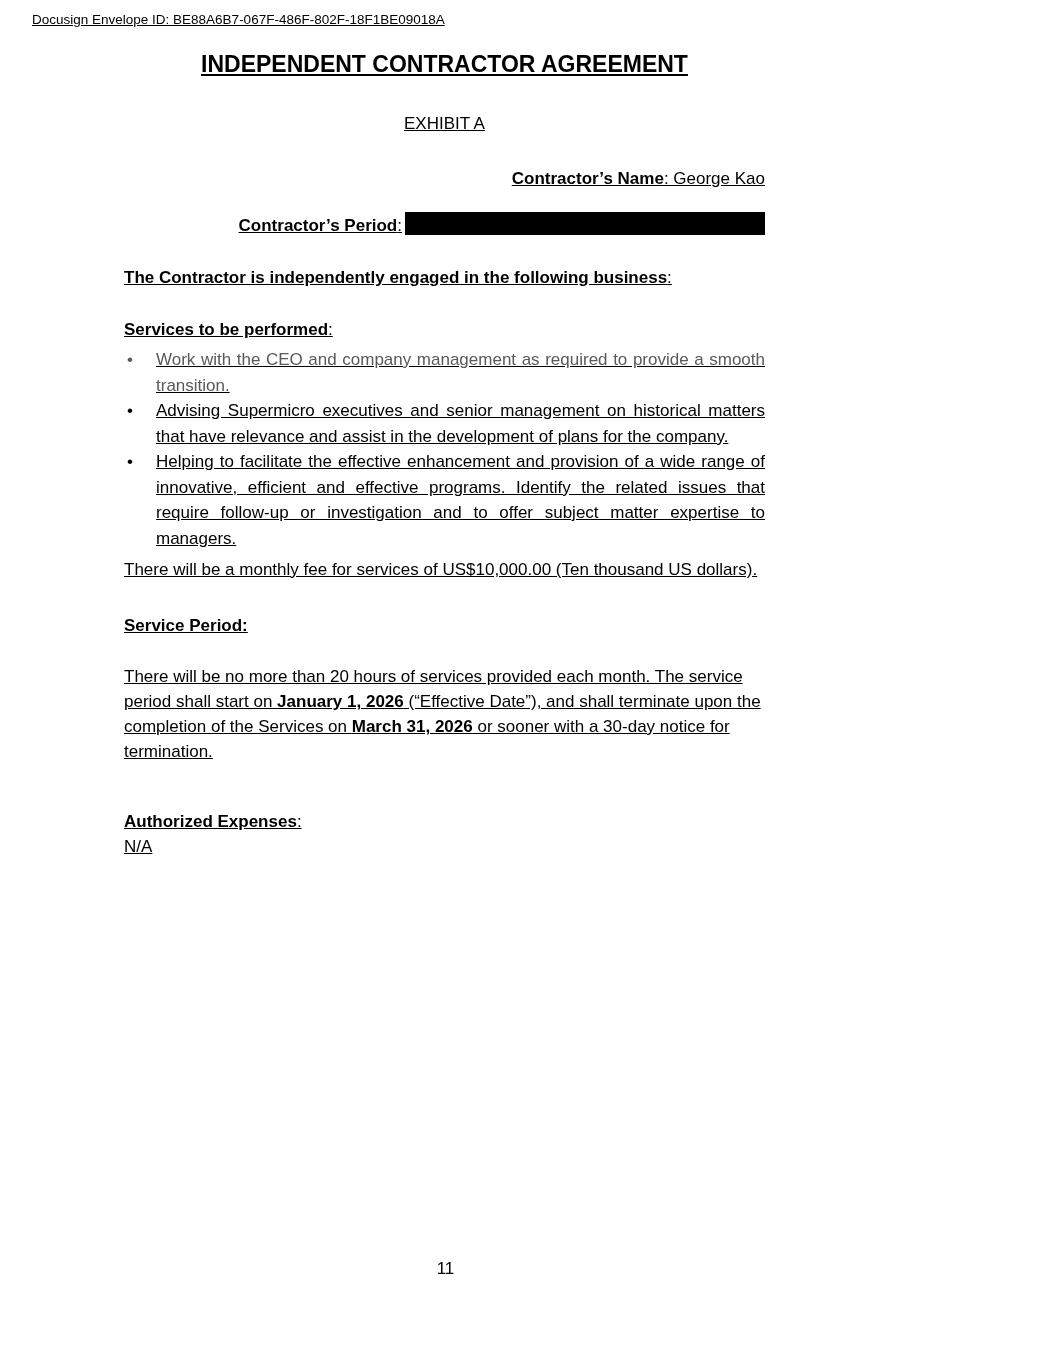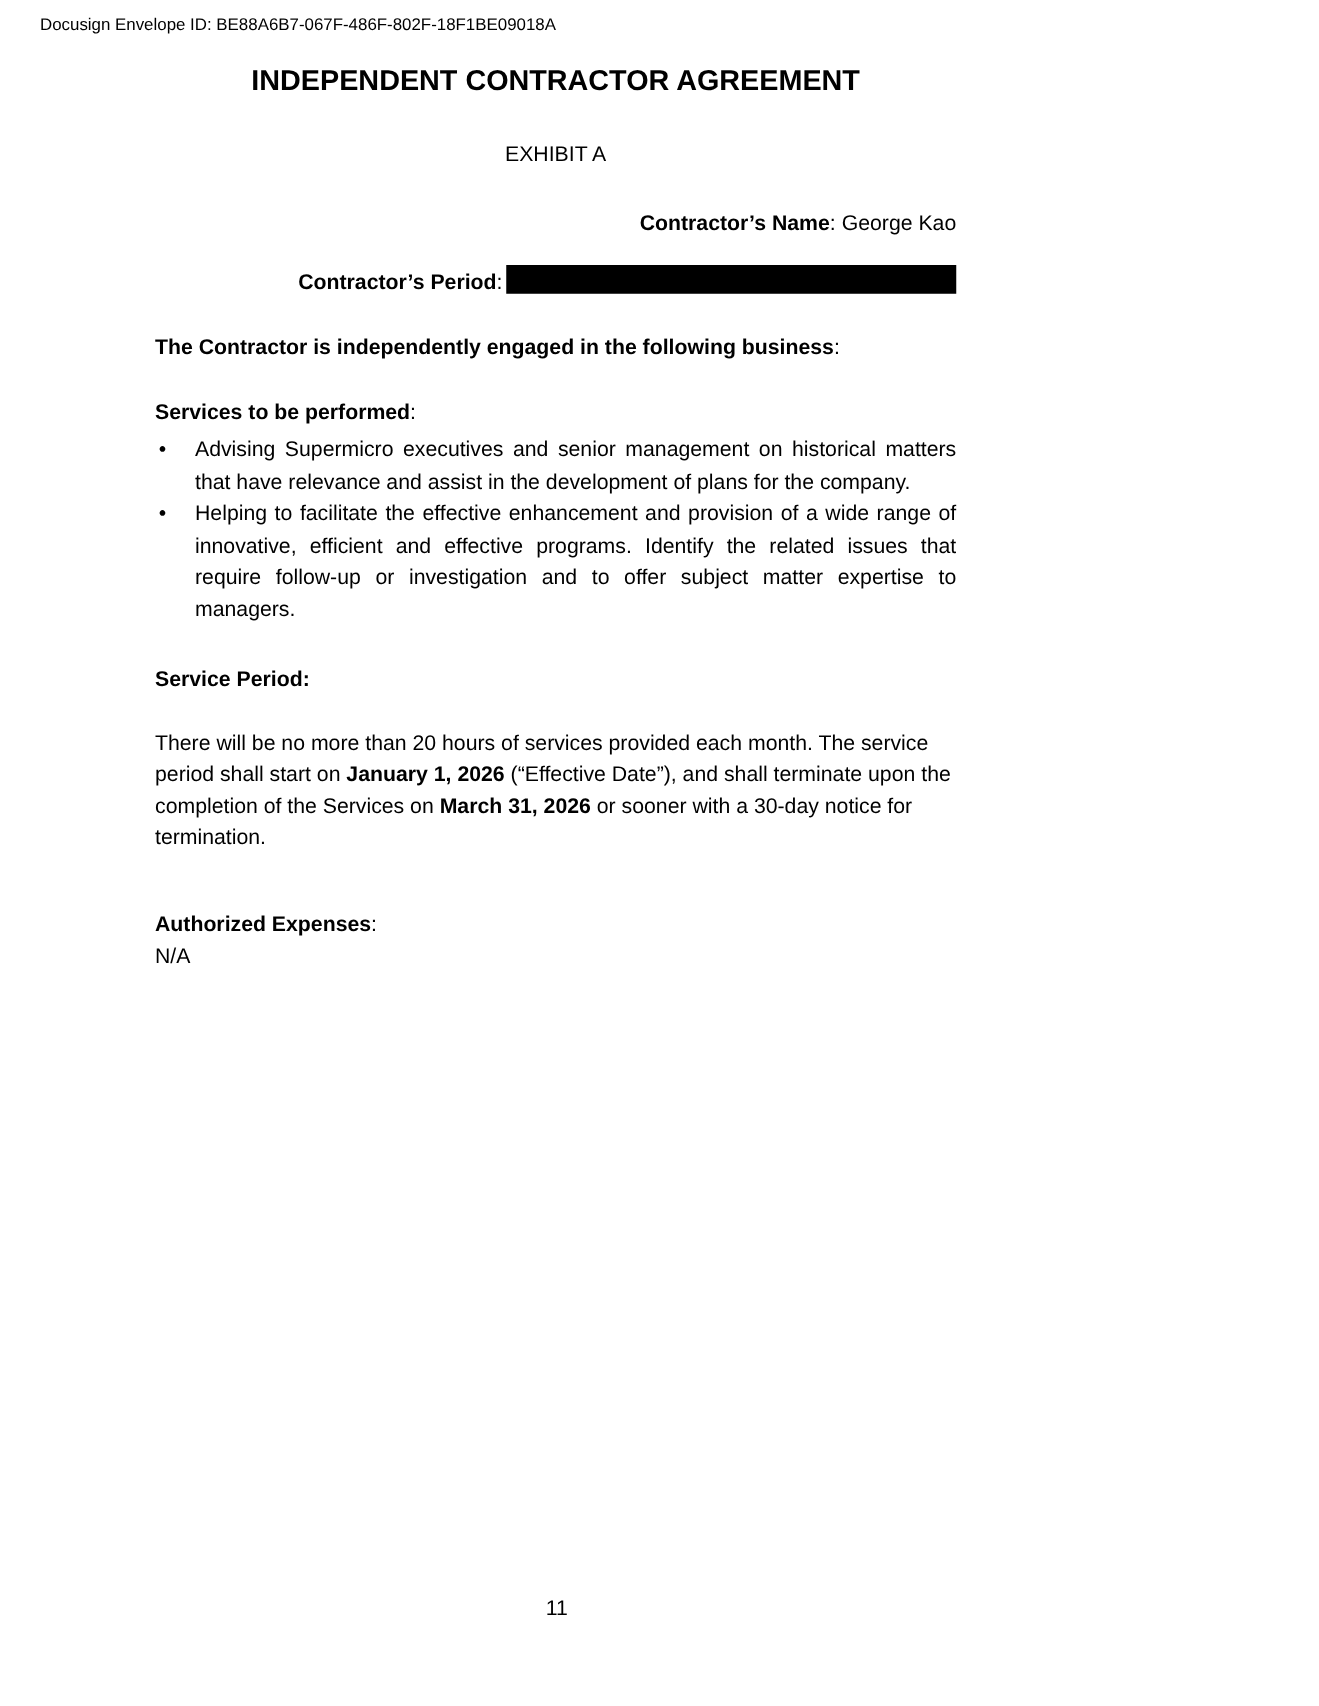--- a/index.html
+++ b/index.html
@@ -5,20 +5,21 @@
   * { box-sizing: border-box; margin: 0; padding: 0; }
   html, body { background: #ffffff; }
   .page {
     position: relative;
     width: 891px;
     height: 1365px;
     background: #ffffff;
     font-family: "Liberation Sans", "DejaVu Sans", sans-serif;
     color: #000000;
     overflow: hidden;
+    text-decoration: underline;
   }
   .envelope-id {
     padding: 11px 0 0 32px;
     font-size: 13.5px;
     line-height: 17px;
     color: #000000;
   }
   .content {
     padding: 0 126px 0 124px;
     font-size: 17px;
@@ -65,21 +66,21 @@
   li.muted, li.muted::before { color: #595959; }
   .fee-text { margin-top: 6px; }
   .service-period-heading { margin-top: 31px; }
   .service-period-text { margin-top: 26px; }
   .expenses-heading { margin-top: 45px; }
   .expenses-value { }
   .page-number {
     position: absolute;
     left: 0;
     right: 0;
-    bottom: 68px;
+    bottom: 86px;
     text-align: center;
     font-size: 17px;
   }
 </style>
 </head>
 <body>
 
 <div class="page">
 
   <div class="envelope-id">Docusign Envelope ID: BE88A6B7-067F-486F-802F-18F1BE09018A</div>
@@ -101,29 +102,33 @@
     <p class="section-heading">
       <b>The Contractor is independently engaged in the following business</b><span>:</span>
     </p>
 
 
     <p class="section-heading">
       <b>Services to be performed</b><span>:</span>
     </p>
 
     <ul class="bullets justified">
+      <li class="muted">
+        <span>Work with the CEO and company management as required to provide a smooth transition.</span>
+      </li>
       <li>
         <span>Advising Supermicro executives and senior management on historical matters that have relevance and assist in the development of plans for the company.</span>
       </li>
       <li>
         <span>Helping to facilitate the effective enhancement and provision of a wide range of innovative, efficient and effective programs. Identify the related issues that require follow-up or investigation and to offer subject matter expertise to managers.</span>
       </li>
     </ul>
 
 
+    <p class="fee-text">There will be a monthly fee for services of US$10,000.00 (Ten thousand US dollars).</p>
 
     <p class="service-period-heading">
       <b>Service Period:</b>
     </p>
 
     <p class="service-period-text">
       <span>There will be no more than 20 hours of services provided each month. The service period shall start on </span><b>January 1, 2026</b><span> (“Effective Date”), and shall terminate upon the completion of the Services on </span><b>March 31, 2026</b><span> or sooner with a 30-day notice for termination.</span>
     </p>
 
     <p class="expenses-heading">

